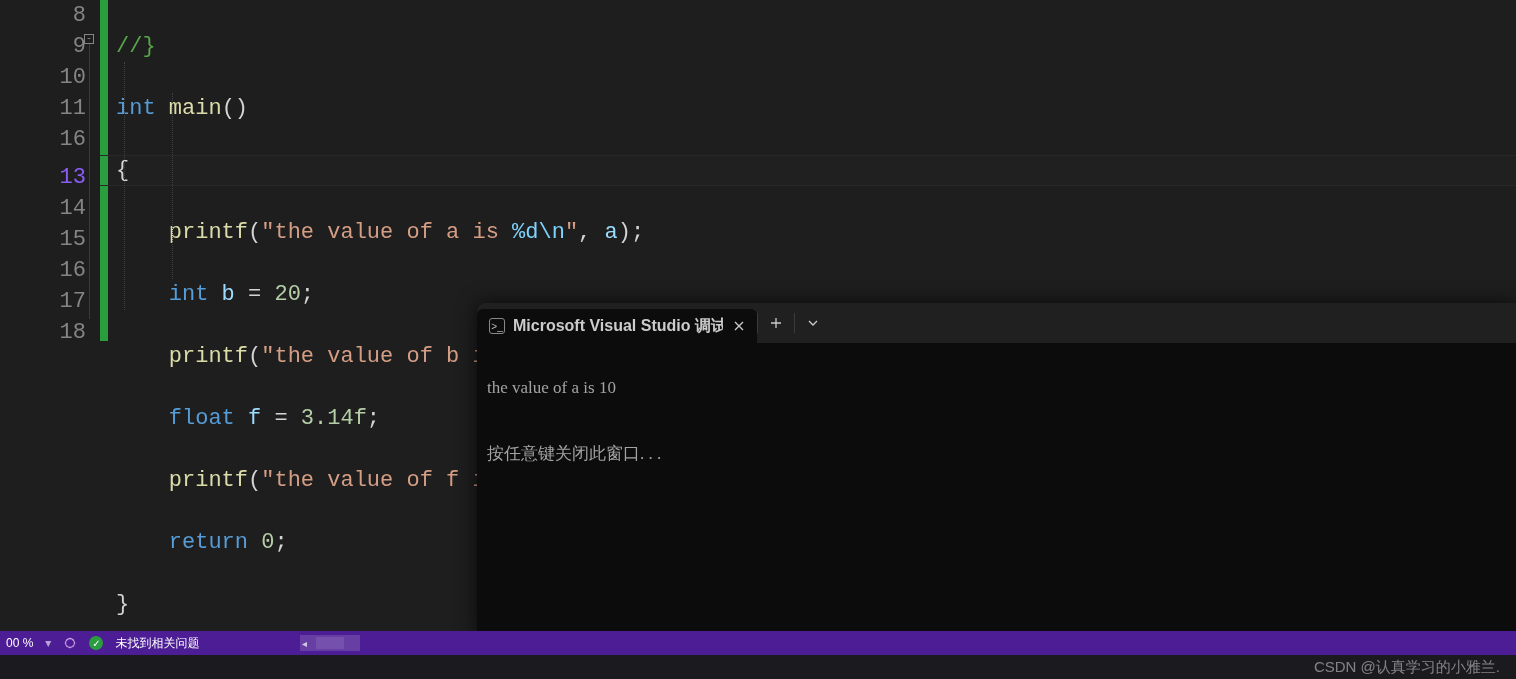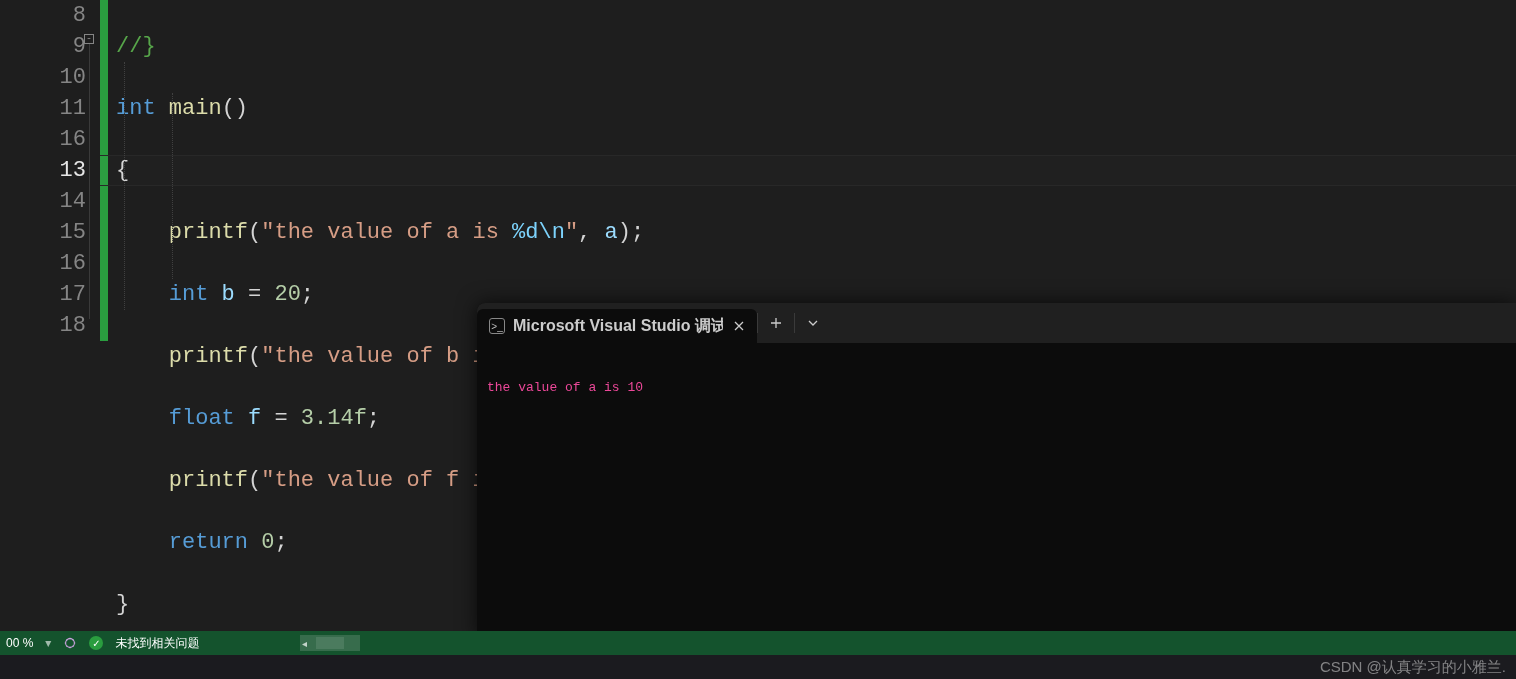--- a/index.html
+++ b/index.html
@@ -20,21 +20,21 @@
     line-height: 31px;
   }
   .gutter {
     width: 100px;
     text-align: right;
     color: #858585;
     padding-right: 0;
     user-select: none;
   }
   .gutter div { padding-right: 14px; }
-  .gutter .current { color: #e5e5e5; }
+  .gutter .current { color: #8b5cf6; margin-top: 7px; }
   .code-area {
     flex: 1;
     position: relative;
   }
   .left-stripe {
     position: absolute;
     left: 0; top: 0;
     width: 8px;
     height: 341px;
     background: #2a9d3f;
@@ -153,32 +153,32 @@
     color: #ccc;
     cursor: pointer;
   }
   .term-sep {
     width: 1px;
     background: #3a3a3a;
     margin: 10px 0;
   }
   .term-body {
     padding: 12px 10px;
-    font-family: Liberation Mono, monospace;
-    font-size: 13px;
+    font-family: Liberation Serif, serif;
+    font-size: 17px;
     line-height: 22px;
-    color: #ec4899;
+    color: #a3a3a3;
     white-space: pre;
   }
 
   
   .statusbar {
     position: absolute;
     left: 0; right: 0; bottom: 24px; height: 24px;
-    background: #14532d;
+    background: #4c1d95;
     display: flex;
     align-items: center;
     font-family: 'Segoe UI', sans-serif;
     font-size: 12px;
     color: #fff;
     padding: 0 6px;
     gap: 12px;
   }
   .statusbar .zoom { }
   .statusbar .divider { color: rgba(255,255,255,0.6); }
@@ -218,21 +218,21 @@
     background: #1b1b1f;
     color: #bbb;
     font-family: 'Microsoft YaHei','Segoe UI',sans-serif;
     font-size: 13px;
     display: flex; align-items: center;
     padding: 0 4px;
   }
 
   .watermark {
     position: absolute;
-    right: 10px; bottom: 2px;
+    right: 16px; bottom: 2px;
     color: rgba(200,200,200,0.6);
     font-family: 'Microsoft YaHei','Segoe UI',sans-serif;
     font-size: 15px;
     pointer-events: none;
   }
 </style>
 </head>
 <body>
 
 <div class="editor">
@@ -291,20 +291,21 @@
     <div class="term-sep"></div>
     <div class="term-dropdown">
       <svg width="10" height="10" viewBox="0 0 10 10">
           <path d="M1 3 L5 7 L9 3" stroke="#ccc" stroke-width="1.3" fill="none"></path>
         </svg>
     </div>
   </div>
   <div class="term-body">
 <div>the value of a is 10</div>
 <div></div>
+<div>按任意键关闭此窗口. . .</div>
   </div>
 </div>
 
 <div class="statusbar">
   <span class="zoom">00 %</span>
   <span class="divider">▾</span>
   <span class="bug-icon">
     <svg width="14" height="14" viewBox="0 0 16 16">
         <circle cx="8" cy="8" r="5" fill="none" stroke="#d4a6e8" stroke-width="1.2"></circle>
         <path d="M8 2v1M8 13v1M2 8h1M13 8h1M4 4l1 1M12 4l-1 1M4 12l1-1M12 12l-1-1" stroke="#d4a6e8" stroke-width="1.2"></path>

